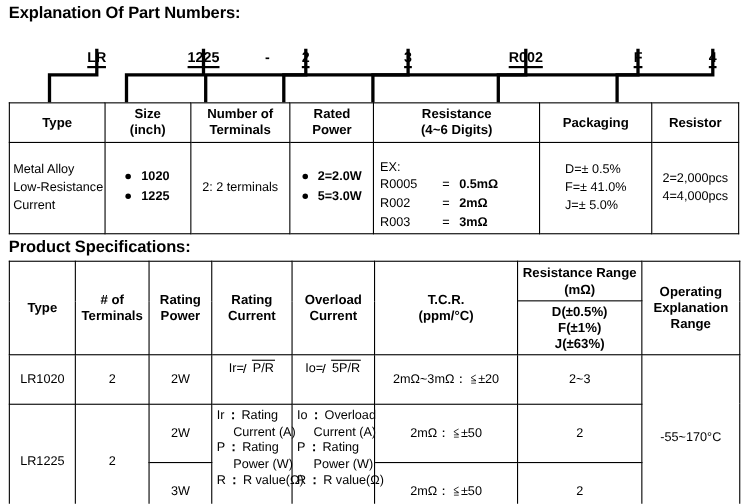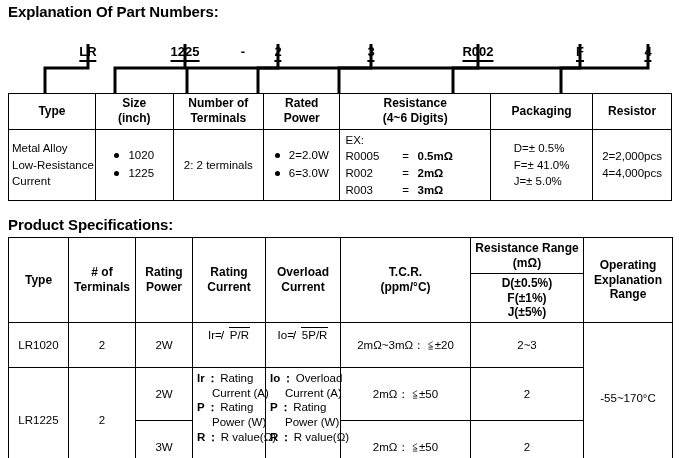--- a/index.html
+++ b/index.html
@@ -83,20 +83,21 @@
     top: 93px;
     width: 664px;
   }
   #table-part-numbers th { height: 28px; }
   #table-part-numbers td { height: 66px; }
 
   .bullet-list {
     display: inline-block;
     text-align: right;
     margin: 0 auto;
+    font-weight: bold;
   }
   .bullet-list .bl-row {
     display: block;
     white-space: nowrap;
     line-height: 1.5;
   }
   .bullet-list .dot {
     display: inline-block;
     width: 5px;
     height: 5px;
@@ -104,20 +105,21 @@
     background: #000;
     vertical-align: middle;
     margin-right: 9px;
     margin-bottom: 2px;
   }
   .bullet-list .bl-txt { vertical-align: middle; }
   .res-grid {
     display: inline-block;
     text-align: left;
     line-height: 1.45;
+    margin-top: 12px;
   }
   .res-grid .rg-line { display: block; white-space: pre; }
   .res-grid .rg-a { display: inline-block; width: 48px; }
   .res-grid .rg-eq { display: inline-block; width: 24px; text-align: center; }
   .res-grid .rg-v  { display: inline-block; text-align: left; font-weight: bold; }
 
   .center-block {
     display: inline-block;
     text-align: left;
     line-height: 1.45;
@@ -173,21 +175,21 @@
   .legend-cell {
     text-align: left !important;
     vertical-align: top !important;
     padding: 3px 4px !important;
     font-size: 11px;
     line-height: 1.45;
     white-space: nowrap;
   }
   .legend-cell .lg-line { display: block; }
   .legend-cell .lg-ind { padding-left: 15px; }
-  .legend-cell .lg-sym { font-weight: bold; }
+  .legend-cell .lg-sym { font-weight: normal; }
   .legend-cell .lg-colon { font-weight: bold; padding: 0 2px; }
 </style>
 </head>
 <body>
 
 <div class="section-title" id="title-part-numbers">Explanation Of Part Numbers:</div>
 
 <div id="pn-label-row">
   <span class="pn-label underlined" style="left:88px">LR</span>
   <span class="pn-label underlined" style="left:185px">1225</span>
@@ -272,21 +274,21 @@
         </span>
       </td>
 
       <td>
         <span>2: 2 terminals</span>
       </td>
 
       <td>
         <span class="bullet-list">
           <span class="bl-row"><span class="dot"></span><span class="bl-txt">2=2.0W</span></span>
-          <span class="bl-row"><span class="dot"></span><span class="bl-txt">6=3.0W</span></span>
+          <span class="bl-row"><span class="dot"></span><span class="bl-txt">5=3.0W</span></span>
         </span>
       </td>
 
       <td style="text-align:left; padding-left:5px;">
         <span class="res-grid">
           <span class="rg-line">EX:</span>
           <span class="rg-line"><span class="rg-a">R0005</span><span class="rg-eq">=</span><span class="rg-v">0.5mΩ</span></span>
           <span class="rg-line"><span class="rg-a">R002</span><span class="rg-eq">=</span><span class="rg-v">2mΩ</span></span>
           <span class="rg-line"><span class="rg-a">R003</span><span class="rg-eq">=</span><span class="rg-v">3mΩ</span></span>
         </span>
@@ -351,21 +353,21 @@
       <th class="hdr-tall" rowspan="2">
         <span>Operating</span><br>
         <span>Explanation</span><br>
         <span>Range</span>
       </th>
     </tr>
     <tr>
       <th class="hdr-split-bot">
         <span>D(±0.5%)</span><br>
         <span>F(±1%)</span><br>
-        <span>J(±5%)</span>
+        <span>J(±63%)</span>
       </th>
     </tr>
   </thead>
   <tbody>
 
     <tr class="row-a">
       <td>LR1020</td>
       <td>2</td>
       <td>2W</td>
 

